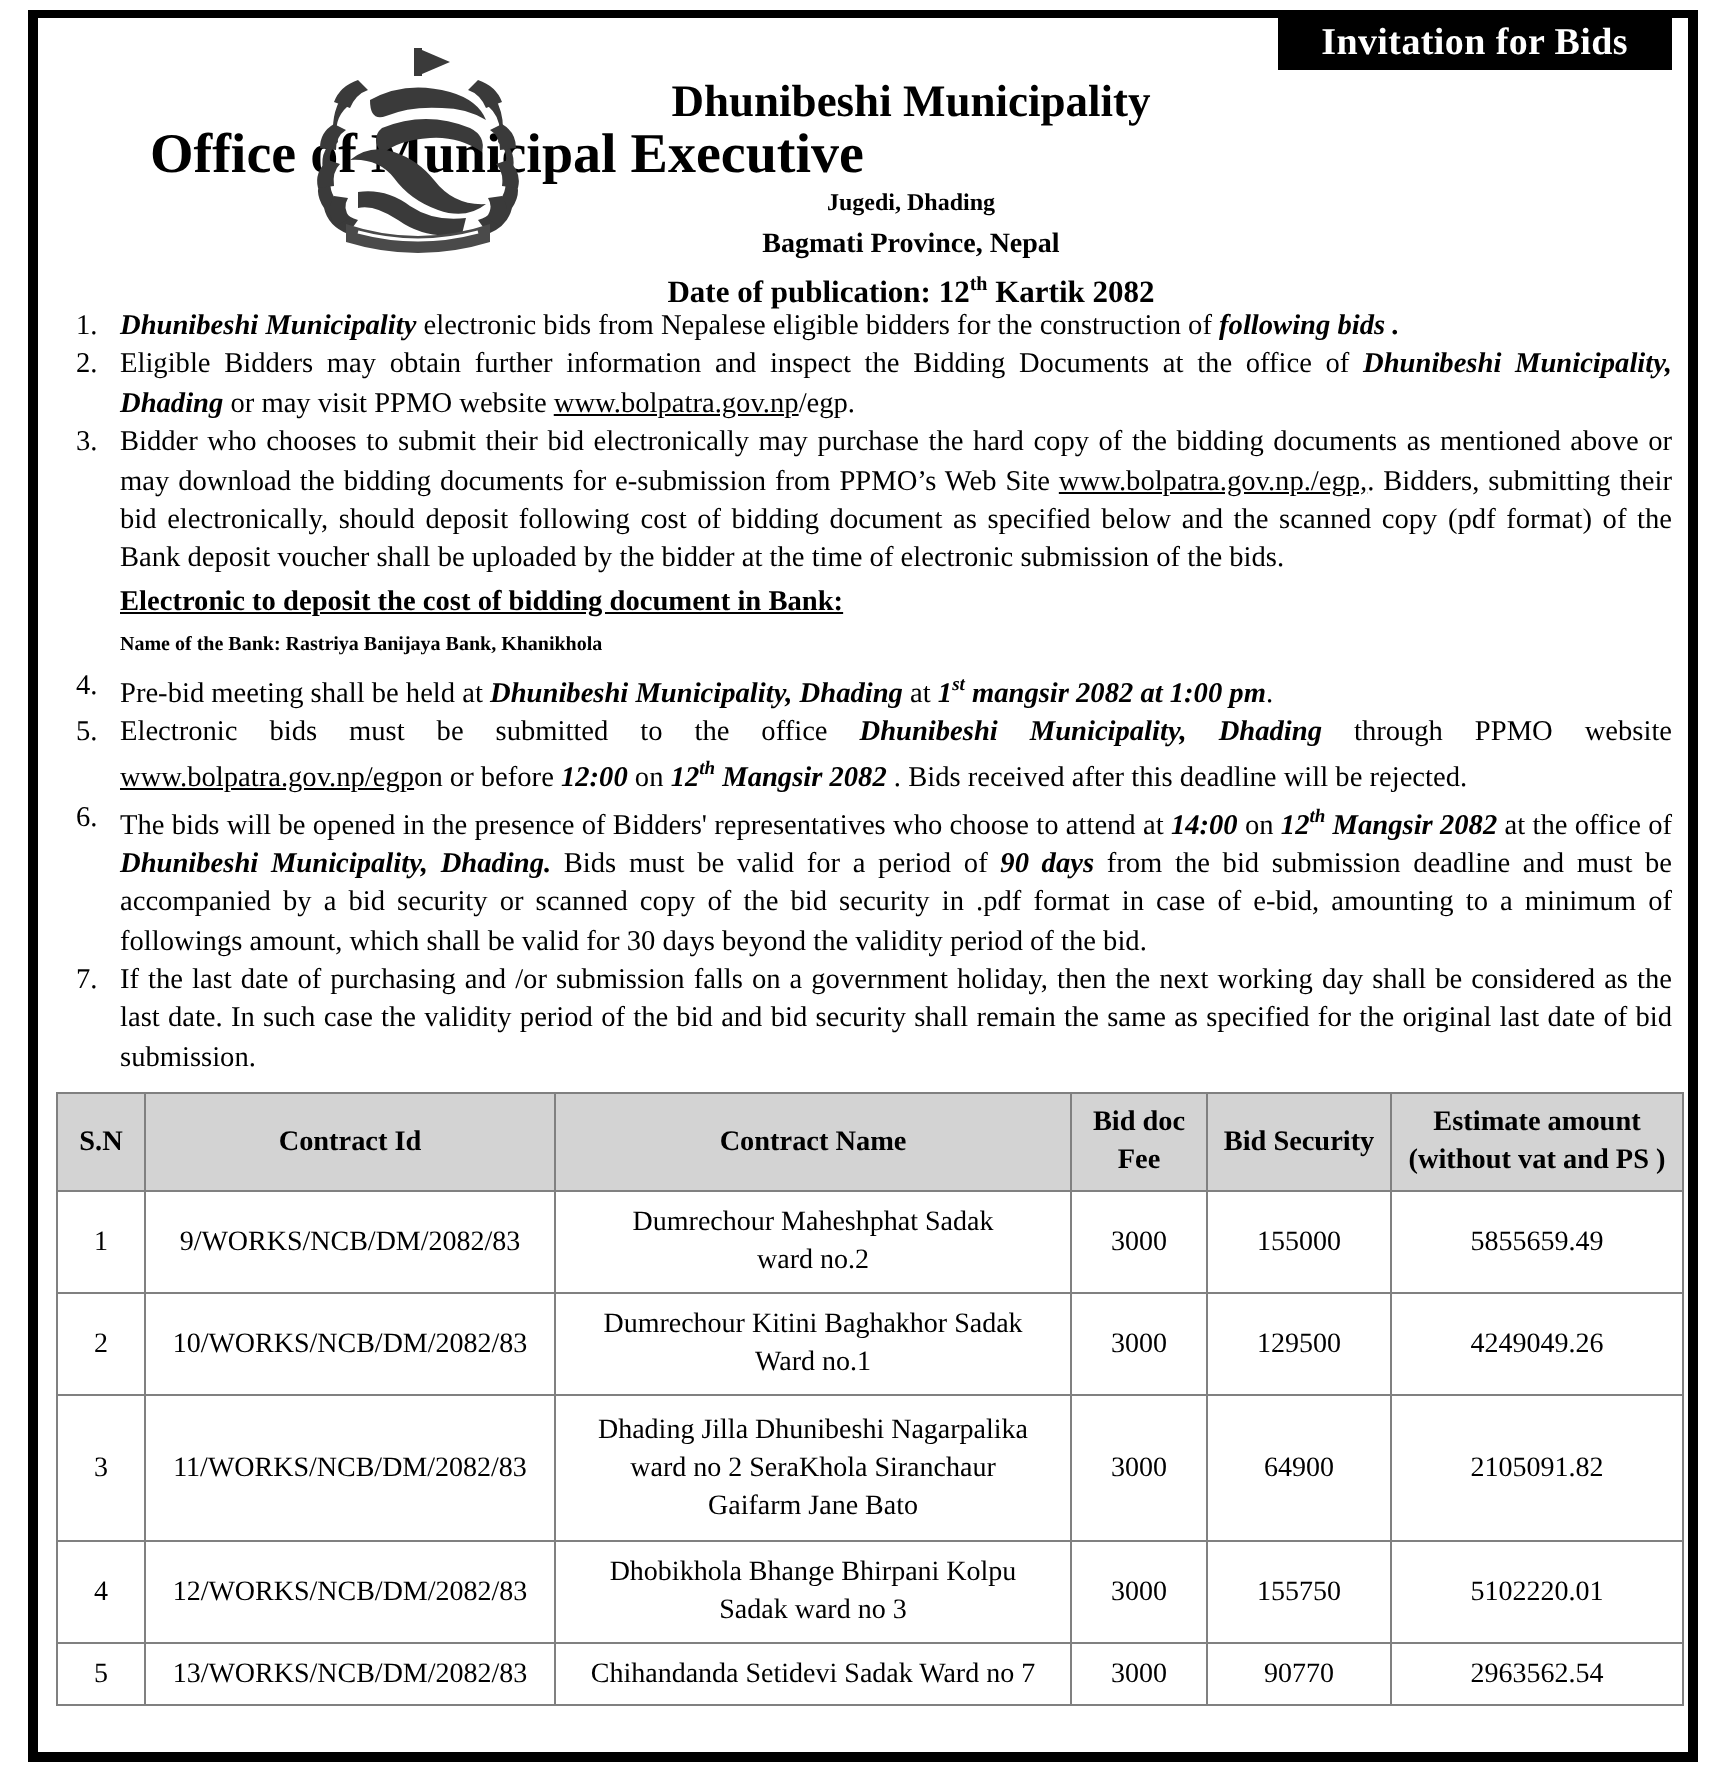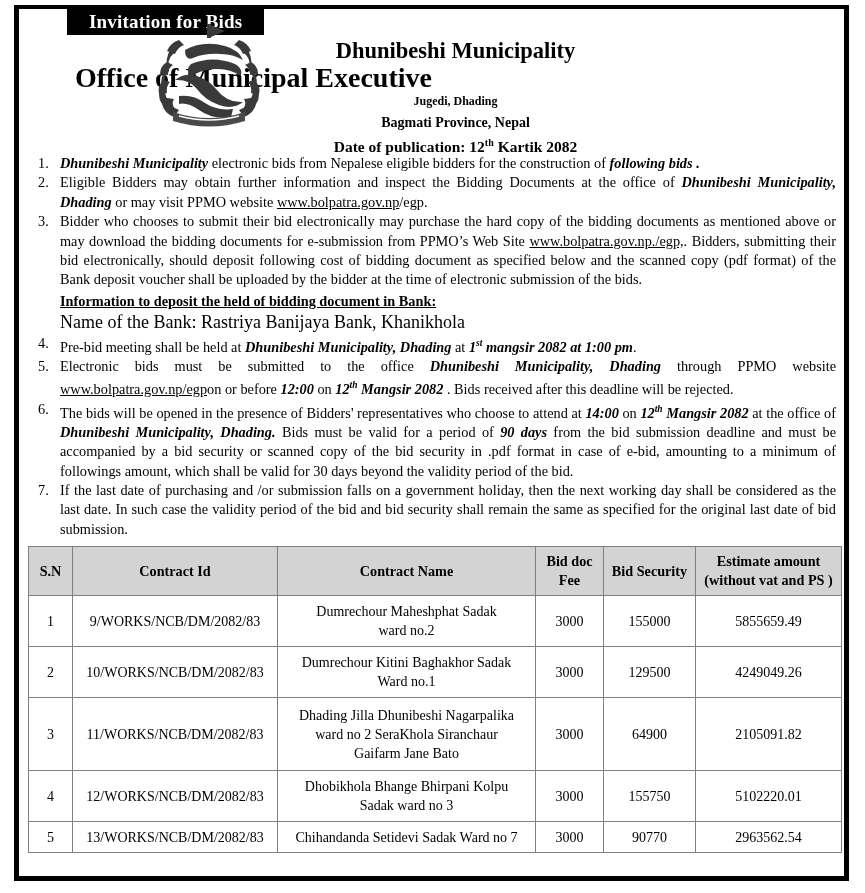--- a/index.html
+++ b/index.html
@@ -43,21 +43,21 @@
     height: 145px;
   }
   .emblem {
     position: absolute;
     left: 122px;
     top: 9px;
     width: 120px;
     height: 115px;
   }
   .banner-row {
-    text-align: left;
+    text-align: right;
     padding-top: 0px;
   }
   .banner {
     display: inline-block;
     background: #000000;
     color: #ffffff;
     font-weight: bold;
     font-size: 19px;
     line-height: 23px;
     padding: 1px 22px 2px 22px;
@@ -123,22 +123,22 @@
     text-align: left;
   }
   .bi { font-weight: bold; font-style: italic; }
   .u { text-decoration: underline; }
   sup.ord { font-size: 9.5px; vertical-align: super; }
 
   .bank-block {
     margin-top: 1px;
   }
   .bank-block .bank-line {
-    font-weight: normal;
-    font-size: 18px;
+    font-weight: bold;
+    font-size: 10px;
     line-height: 21.5px;
   }
   .bank-block .bank-head {
     font-weight: bold;
     text-decoration: underline;
     font-size: 14.3px;
     line-height: 21.5px;
   }
 
   
@@ -237,21 +237,21 @@
     <li>
       <span class="num">2.</span>
       <span>Eligible Bidders may obtain further information and inspect the Bidding Documents at the office of </span><span class="bi">Dhunibeshi Municipality, Dhading</span><span> or may visit PPMO website </span><span class="u">www.bolpatra.gov.np</span><span>/egp.</span>
     </li>
 
     <li>
       <span class="num">3.</span>
       <span>Bidder who chooses to submit their bid electronically may purchase the hard copy of the bidding documents as mentioned above or may download the bidding documents for e-submission from PPMO’s Web Site </span><span class="u">www.bolpatra.gov.np./egp,</span><span>. Bidders, submitting their bid electronically, should deposit following cost  of  bidding document as specified below and the scanned copy (pdf format) of the Bank deposit voucher shall be uploaded by the bidder at the time of electronic submission of the bids.</span>
 
       <div class="bank-block">
-        <div class="bank-head">Information to deposit the held of bidding document in Bank:</div>
+        <div class="bank-head">Electronic to deposit the cost of bidding document in Bank:</div>
         <div class="bank-line">Name of the Bank: Rastriya Banijaya Bank, Khanikhola</div>
       </div>
     </li>
 
     <li>
       <span class="num">4.</span>
       <span>Pre-bid meeting shall be held at </span><span class="bi">Dhunibeshi Municipality, Dhading</span><span> at </span><span class="bi">1</span><sup class="ord bi">st</sup><span class="bi"> mangsir 2082 at 1:00 pm</span><span>.</span>
     </li>
 
     <li>

